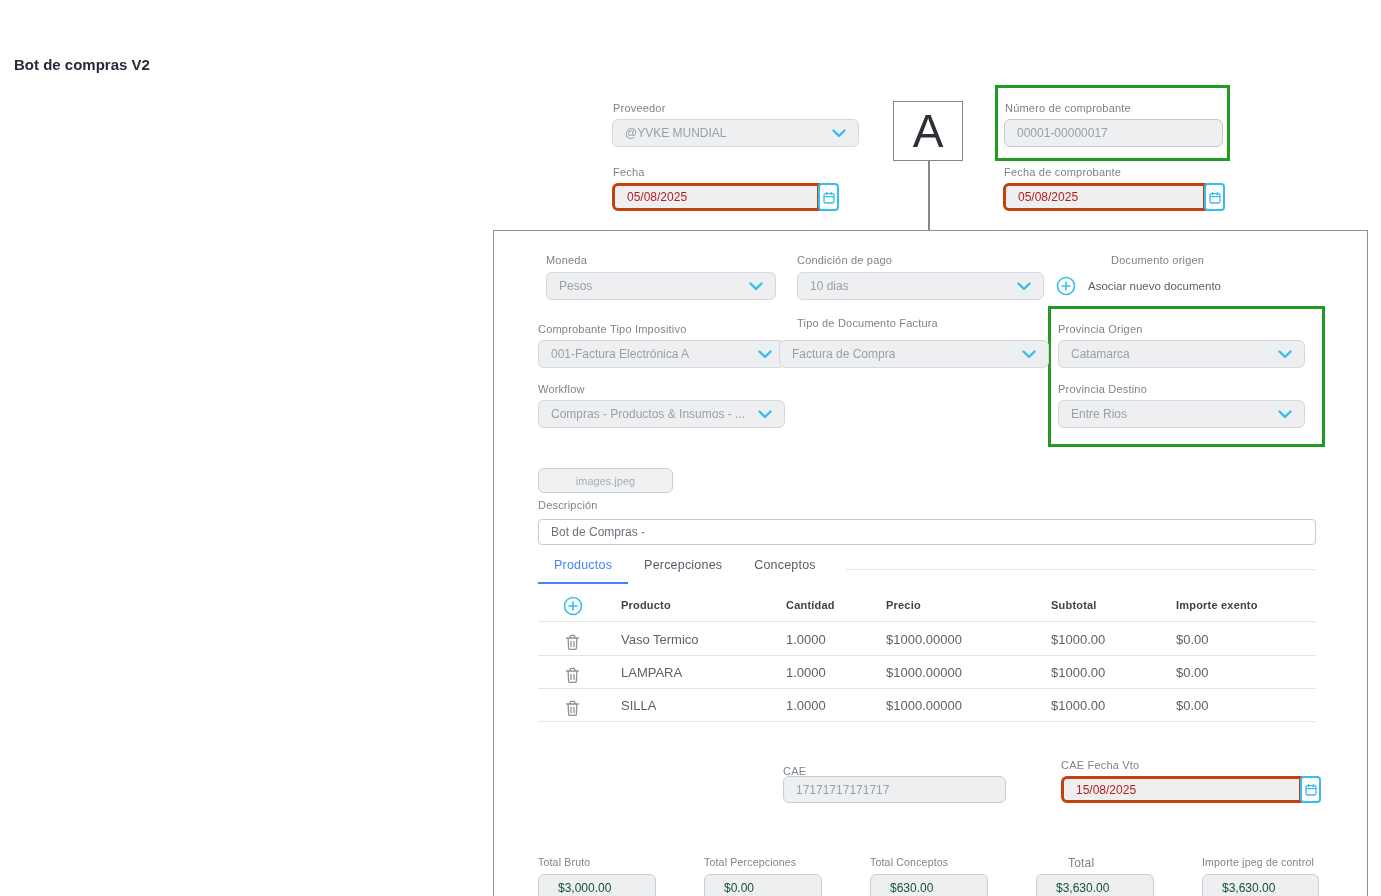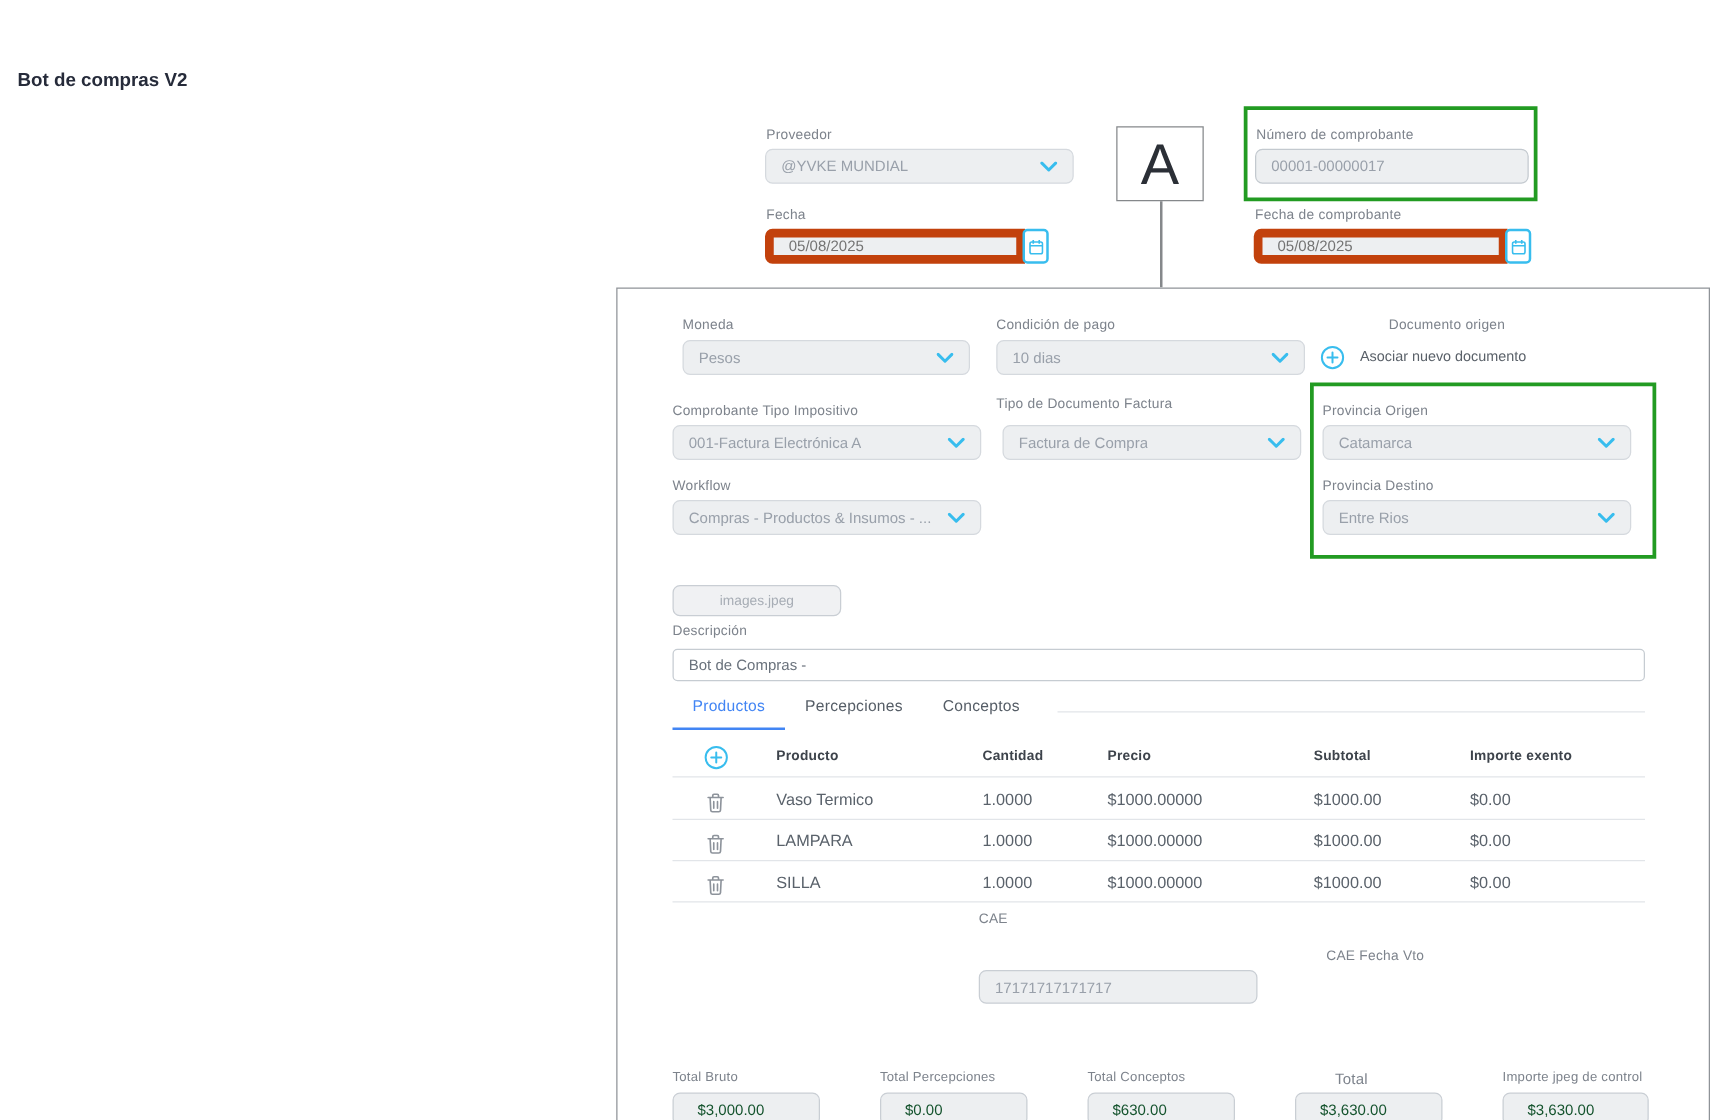--- a/index.html
+++ b/index.html
@@ -16,22 +16,22 @@
     position:absolute; height:28px; background:#edeff1;
     border:1px solid #d5d9de; border-radius:6px;
     display:flex; align-items:center; padding:0 12px;
     font-size:12px; color:#99a0aa; white-space:nowrap;
   }
   .dd { justify-content:space-between; }
   .dd .val { overflow:hidden; text-overflow:ellipsis; margin-right:8px; }
   .inp { border-color:#c3c9cf; }
   .datewrap { position:absolute; display:flex; align-items:stretch; }
   .datewrap .dateval {
-    flex:1; background:#edeff1; border:7px solid #c2410c; border-radius:6px 0 0 6px;
-    display:flex; align-items:center; padding:0 12px; font-size:12px; color:#737373;
+    flex:1; background:#edeff1; border:3px solid #c2410c; border-radius:6px 0 0 6px;
+    display:flex; align-items:center; padding:0 12px; font-size:12px; color:#b91c1c;
   }
   .calbtn {
     width:21px; background:#fff; border:2px solid var(--accent-cyan);
     border-radius:4px; margin-left:-2px; display:flex; align-items:center; justify-content:center;
     cursor:pointer; flex:0 0 21px;
   }
   svg.cyan path, svg.cyan circle, svg.cyan rect { stroke:var(--accent-cyan); }
   svg.gray path { stroke:#8d939b; }
   .greenbox { position:absolute; border:3px solid var(--highlight-green); background:transparent; }
   .marker {
@@ -145,21 +145,21 @@
 
   <div class="lbl" style="left:538px; top:279px;">Comprobante Tipo Impositivo</div>
   <div class="dd" style="left:538px; top:296px; width:247px;">
     <span class="val">001-Factura Electrónica A</span>
     <svg class="cyan" width="14" height="9" viewBox="0 0 14 9">
         <path d="M1.5 1.5l5.5 5.5 5.5-5.5" fill="none" stroke-width="2.4" stroke-linecap="round" stroke-linejoin="round"></path>
       </svg>
   </div>
 
   <div class="lbl" style="left:797px; top:273px;text-align:right;">Tipo de Documento Factura</div>
-  <div class="dd" style="left:802px; top:296px; width:239px;padding-left:12px;">
+  <div class="dd" style="left:779px; top:296px; width:270px;padding-left:12px;">
     <span class="val">Factura de Compra</span>
     <svg class="cyan" width="14" height="9" viewBox="0 0 14 9">
         <path d="M1.5 1.5l5.5 5.5 5.5-5.5" fill="none" stroke-width="2.4" stroke-linecap="round" stroke-linejoin="round"></path>
       </svg>
   </div>
 
   <div class="lbl" style="left:1058px; top:279px;">Provincia Origen</div>
   <div class="dd" style="left:1058px; top:296px; width:247px;">
     <span class="val">Catamarca</span>
     <svg class="cyan" width="14" height="9" viewBox="0 0 14 9">
@@ -237,24 +237,33 @@
         <path d="M1.5 4h12M5.2 4V2.4a1 1 0 0 1 1-1h2.6a1 1 0 0 1 1 1V4M3.1 4l.5 10.1a1.4 1.4 0 0 0 1.4 1.3h5a1.4 1.4 0 0 0 1.4-1.3L11.9 4M6 7.3v5.2M9 7.3v5.2" fill="none" stroke-width="1.3" stroke-linecap="round"></path>
       </svg>
   </button>
   <div class="tcell" style="left:621px; top:654px;">SILLA</div>
   <div class="tcell" style="left:786px; top:654px;">1.0000</div>
   <div class="tcell" style="left:886px; top:654px;">$1000.00000</div>
   <div class="tcell" style="left:1051px; top:654px;">$1000.00</div>
   <div class="tcell" style="left:1176px; top:654px;">$0.00</div>
   <div class="hline" style="left:538px; top:677px; width:778px;"></div>
 
-  <div class="lbl" style="left:783px; top:685px;">CAE</div>
+  <div class="lbl" style="left:783px; top:721px;">CAE</div>
   <div class="inp" style="left:783px; top:732px; width:223px; height:27px; border-color:#c9ced4;">17171717171717</div>
 
   <div class="lbl" style="left:1061px; top:715px;">CAE Fecha Vto</div>
+  <div class="datewrap" style="left:1061px; top:732px; width:260px; height:27px;">
+    <div class="dateval">15/08/2025</div>
+    <div class="calbtn">
+      <svg class="cyan" width="12" height="13" viewBox="0 0 12 13">
+          <rect x="1" y="2.6" width="10" height="9.4" rx="1.4" fill="none" stroke-width="1.3"></rect>
+          <path d="M3.6 1v3M8.4 1v3M1 5.6h10" fill="none" stroke-width="1.3"></path>
+        </svg>
+    </div>
+  </div>
 
   <div class="lbl" style="left:538px; top:812px; font-size:10.5px;">Total Bruto</div>
   <div class="totfield" style="left:538px; top:830px; width:118px;">$3,000.00</div>
 
   <div class="lbl" style="left:704px; top:812px; font-size:10.5px;">Total Percepciones</div>
   <div class="totfield" style="left:704px; top:830px; width:118px;">$0.00</div>
 
   <div class="lbl" style="left:870px; top:812px; font-size:10.5px;">Total Conceptos</div>
   <div class="totfield" style="left:870px; top:830px; width:118px;">$630.00</div>
 

